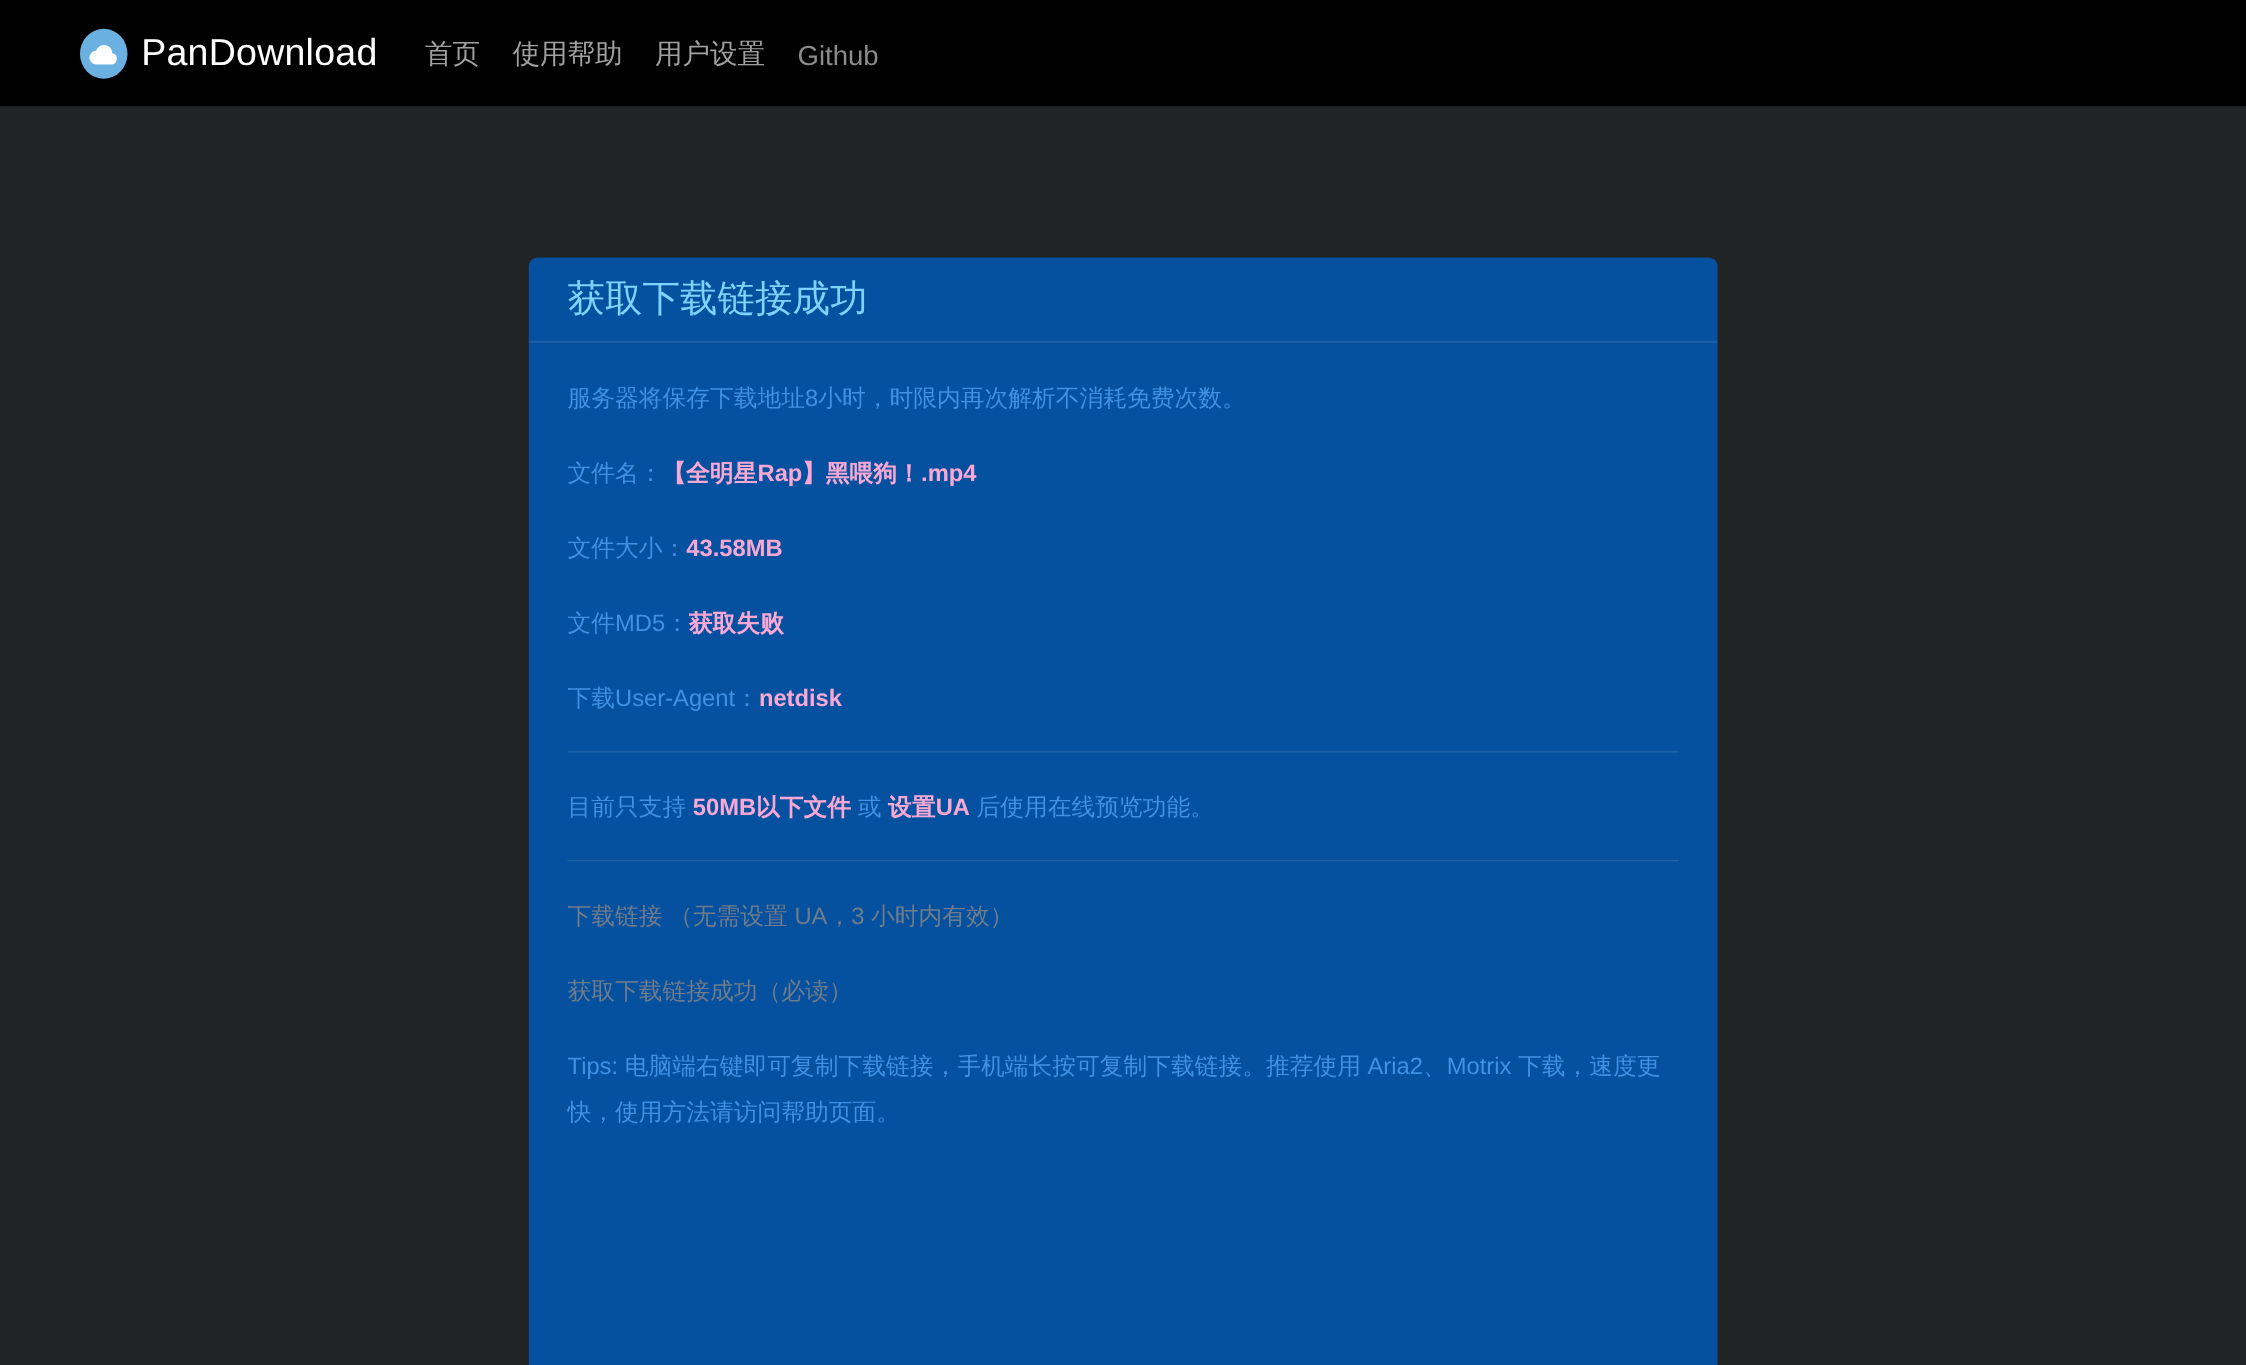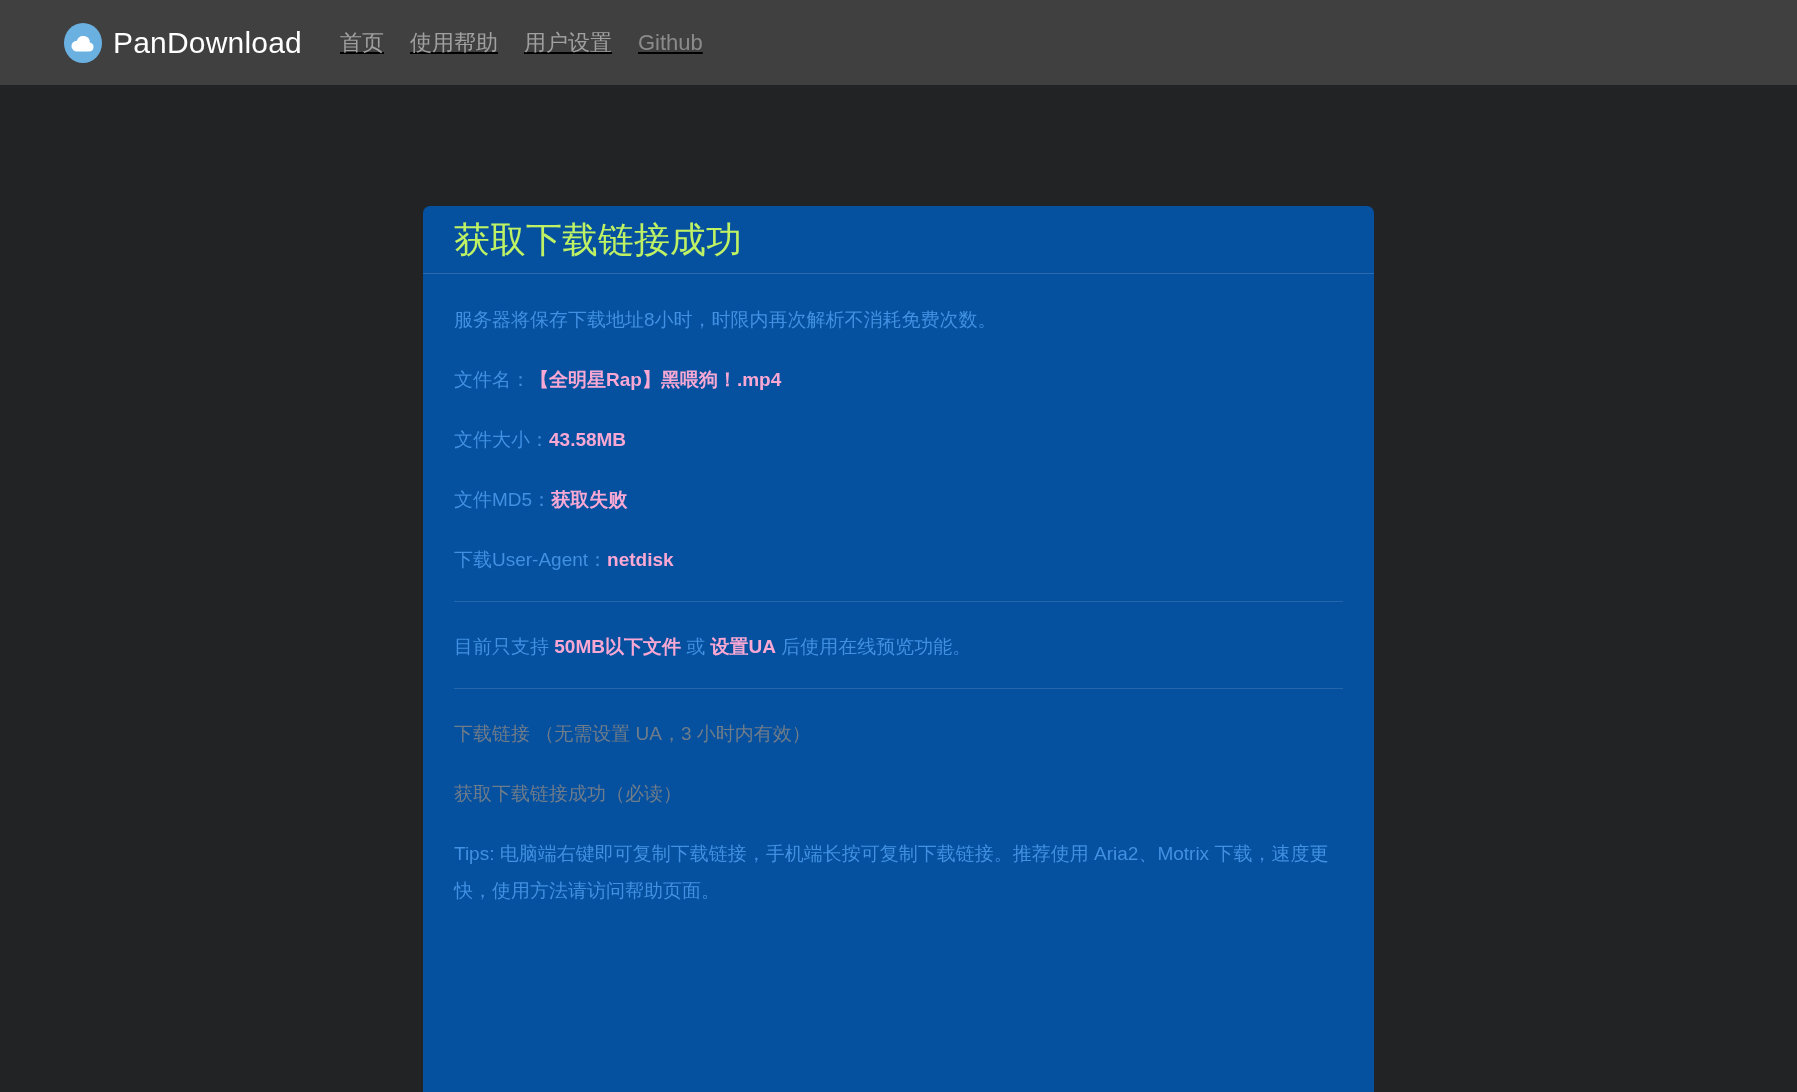--- a/index.html
+++ b/index.html
@@ -6,21 +6,21 @@
   html, body {
     width: 1797px; height: 1092px;
     overflow: hidden;
     background: #222325;
     font-family: "Liberation Sans", "DejaVu Sans", sans-serif;
   }
 
   
   .navbar {
     height: 85px;
-    background: #404040;
+    background: #000000;
     display: flex;
     align-items: center;
     padding-left: 64px;
   }
   .brand {
     display: flex;
     align-items: center;
     gap: 11px;
     text-decoration: none;
     cursor: pointer;
@@ -34,21 +34,21 @@
     justify-content: center;
   }
   .logo-circle svg { width: 26px; height: 26px; fill: #ffffff; margin-top: 2px; }
   .brand-text {
     color: #ffffff;
     font-size: 30px;
     letter-spacing: 0.2px;
   }
   .nav-links {
     display: flex;
-    align-items: center;
+    align-items: flex-end;
     list-style: none;
     margin-left: 25px;
     text-decoration: underline;
   }
   .nav-links li { display: block; }
   .nav-link {
     display: block;
     padding: 8px 13px;
     font-size: 22px;
     color: #a0a0a0;
@@ -65,24 +65,24 @@
     width: 951px;
     min-height: 980px;
     background: #05509f;
     border-radius: 7px;
   }
   .card-header {
     padding: 15px 31px;
     border-bottom: 1px solid rgba(255,255,255,0.15);
   }
   .card-title {
-    font-size: 36px;
+    font-size: 30px;
     line-height: 37px;
     font-weight: 400;
-    color: #bef264;
+    color: #7dd3fc;
   }
   .card-body { padding: 27px 31px 40px; }
   .card-body p {
     font-size: 19px;
     line-height: 37px;
     color: #4190e2;
     margin: 0 0 23px;
   }
   .val {
     font-weight: 700;

